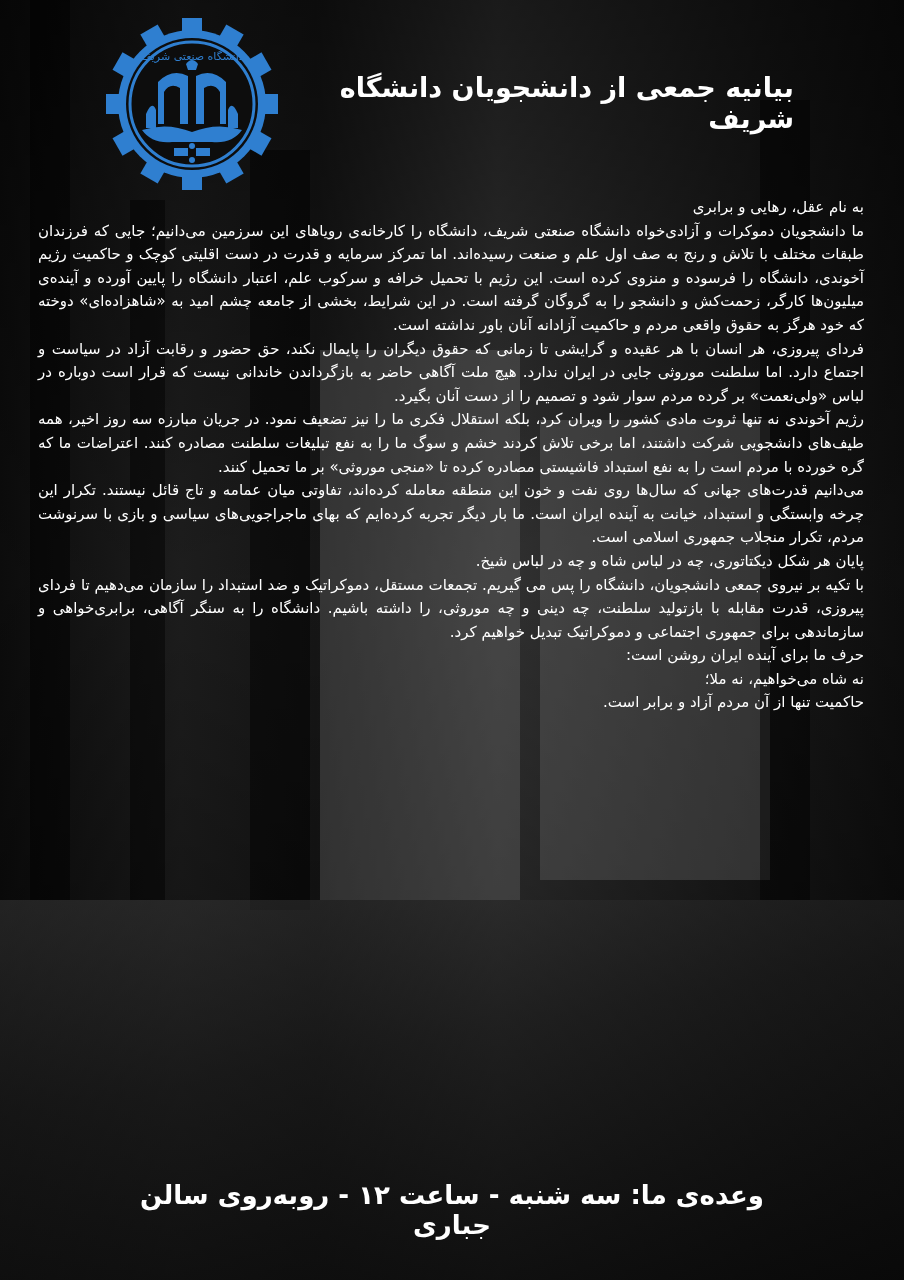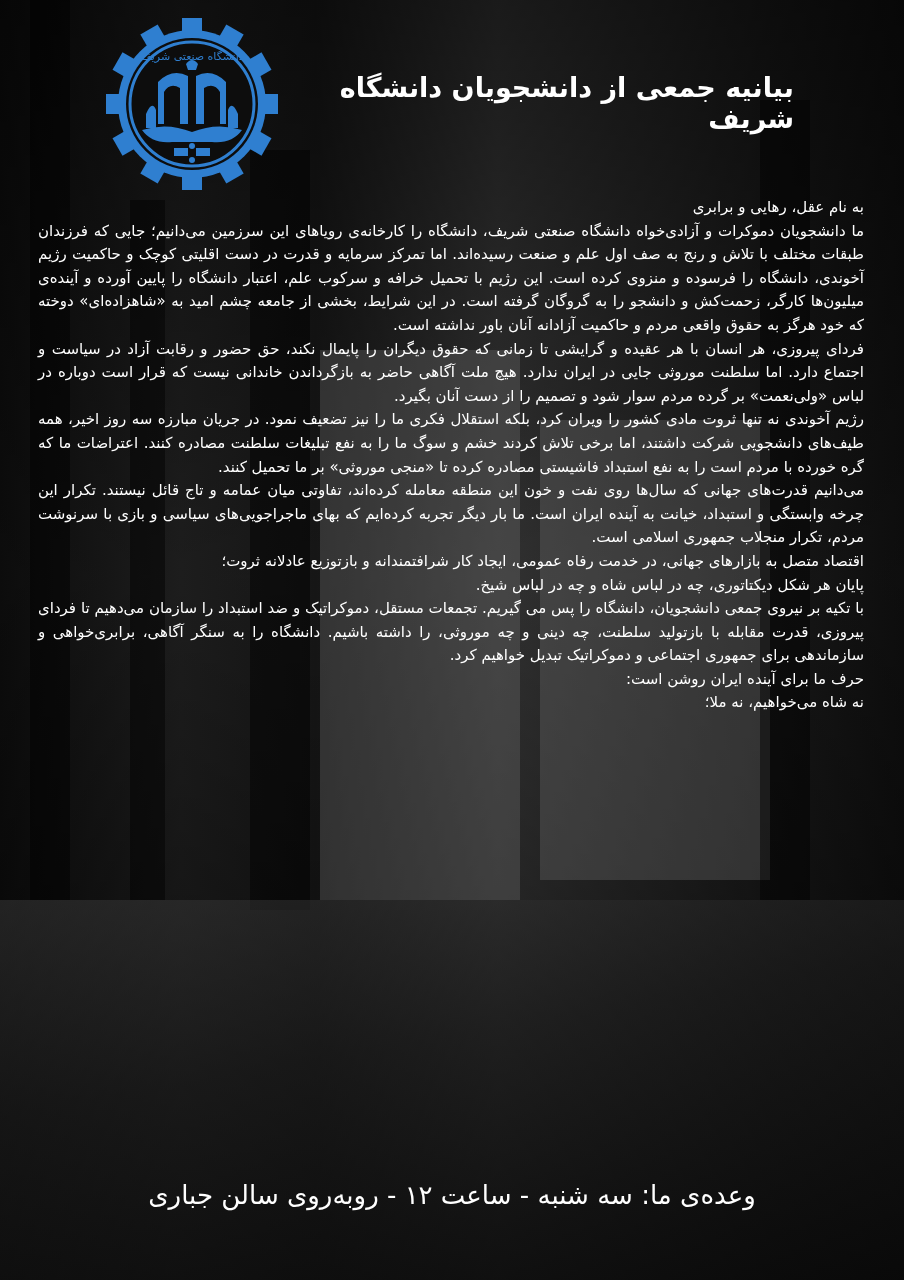--- a/index.html
+++ b/index.html
@@ -31,21 +31,21 @@
   }
   .body-text {
     position: absolute; left: 38px; right: 40px; top: 196px;
     direction: rtl; text-align: justify; text-align-last: right;
     font-size: 15px; line-height: 23.6px;
   }
   .body-text p { margin: 0; }
   .body-text .stack p { text-align: right; }
   .footer {
     position: absolute; left: 100px; right: 100px; top: 1180px;
-    direction: rtl; text-align: center; font-size: 26px; font-weight: normal;
+    direction: rtl; text-align: center; font-size: 26px; font-weight: bold;
   }
 </style>
 </head>
 <body>
 
 <div class="bg">
   <div class="pillar" style="left:30px;top:0;width:40px;height:900px;"></div>
   <div class="pillar" style="left:130px;top:200px;width:35px;height:700px;"></div>
   <div class="pillar" style="left:250px;top:150px;width:60px;height:760px;"></div>
   <div class="lightwall" style="left:320px;top:350px;width:200px;height:550px;"></div>
@@ -94,22 +94,22 @@
 </div>
 
 <div class="title">بیانیه جمعی از دانشجویان دانشگاه شریف</div>
 
 <div class="body-text">
   <p>به نام عقل، رهایی و برابری</p>
   <p>ما دانشجویان دموکرات و آزادی‌خواه دانشگاه صنعتی شریف، دانشگاه را کارخانه‌ی رویاهای این سرزمین می‌دانیم؛ جایی که فرزندان طبقات مختلف با تلاش و رنج به صف اول علم و صنعت رسیده‌اند. اما تمرکز سرمایه و قدرت در دست اقلیتی کوچک و حاکمیت رژیم آخوندی، دانشگاه را فرسوده و منزوی کرده است. این رژیم با تحمیل خرافه و سرکوب علم، اعتبار دانشگاه را پایین آورده و آینده‌ی میلیون‌ها کارگر، زحمت‌کش و دانشجو را به گروگان گرفته است. در این شرایط، بخشی از جامعه چشم امید به «شاهزاده‌ای» دوخته که خود هرگز به حقوق واقعی مردم و حاکمیت آزادانه آنان باور نداشته است.</p>
   <p>فردای پیروزی، هر انسان با هر عقیده و گرایشی تا زمانی که حقوق دیگران را پایمال نکند، حق حضور و رقابت آزاد در سیاست و اجتماع دارد. اما سلطنت موروثی جایی در ایران ندارد. هیچ ملت آگاهی حاضر به بازگرداندن خاندانی نیست که قرار است دوباره در لباس «ولی‌نعمت» بر گرده مردم سوار شود و تصمیم را از دست آنان بگیرد.</p>
   <p>رژیم آخوندی نه تنها ثروت مادی کشور را ویران کرد، بلکه استقلال فکری ما را نیز تضعیف نمود. در جریان مبارزه سه روز اخیر، همه طیف‌های دانشجویی شرکت داشتند، اما برخی تلاش کردند خشم و سوگ ما را به نفع تبلیغات سلطنت مصادره کنند.  اعتراضات ما که گره خورده با مردم است را به نفع استبداد فاشیستی مصادره کرده  تا «منجی موروثی» بر ما تحمیل کنند.</p>
   <p>می‌دانیم قدرت‌های جهانی که سال‌ها روی نفت و خون این منطقه معامله کرده‌اند، تفاوتی میان عمامه و تاج قائل نیستند. تکرار این چرخه وابستگی و استبداد، خیانت به آینده ایران است. ما بار دیگر تجربه کرده‌ایم که بهای ماجراجویی‌های سیاسی و بازی با سرنوشت مردم، تکرار منجلاب جمهوری اسلامی است.</p>
-  <p>اقتصاد متصل به بازارهای جهانی، در خدمت رفاه عمومی، ایجاد کار شرافتمندانه و بازتوزیع عادلانه ثروت؛</p>
   <p>پایان هر شکل دیکتاتوری، چه در لباس شاه و چه در لباس شیخ.</p>
   <p>با تکیه بر نیروی جمعی دانشجویان، دانشگاه را پس می گیریم. تجمعات مستقل، دموکراتیک و ضد استبداد را سازمان می‌دهیم تا فردای پیروزی، قدرت مقابله با بازتولید سلطنت، چه دینی و چه موروثی، را داشته باشیم. دانشگاه را به سنگر آگاهی، برابری‌خواهی و سازماندهی برای جمهوری اجتماعی و دموکراتیک تبدیل خواهیم کرد.</p>
   <div class="stack">
     <p>حرف ما برای آینده ایران روشن است:</p>
     <p>نه شاه می‌خواهیم، نه ملا؛</p>
+    <p>حاکمیت تنها از آن مردم آزاد و برابر است.</p>
   </div>
 </div>
 
 <div class="footer">وعده‌ی ما: سه شنبه - ساعت ۱۲ - روبه‌روی سالن جباری</div>
 
 </body></html>

